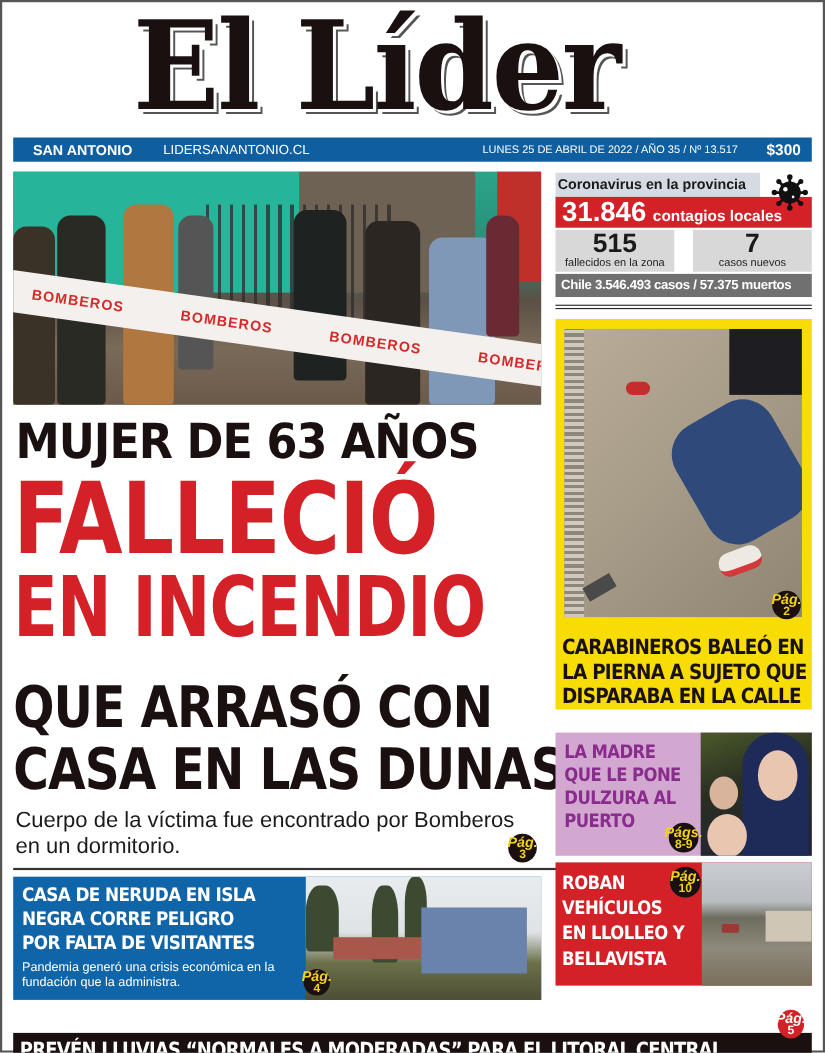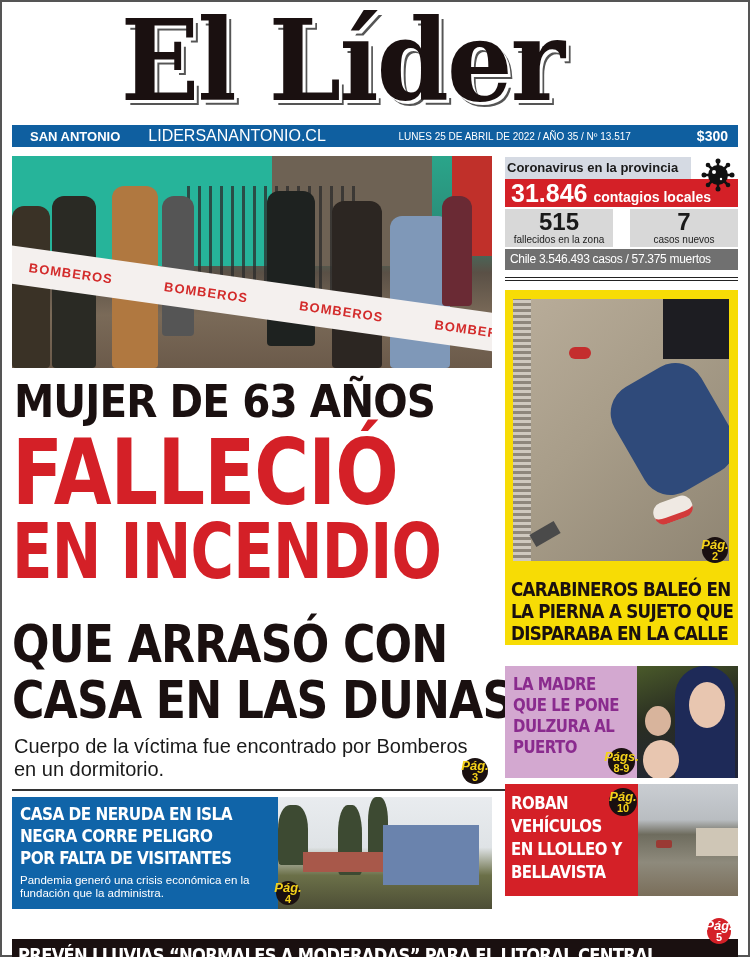--- a/index.html
+++ b/index.html
@@ -11,24 +11,24 @@
   .masthead { position: absolute; left: 0; top: 2px; width: 684px; height: 118px; text-align: center; }
   .masthead-title {
     font-family: "DejaVu Serif", "Liberation Serif", serif;
     font-weight: bold; font-size: 112px; line-height: 118px; letter-spacing: -2px;
     color: #1a1010;
     text-shadow: 3px 3px 0 #fff, 5px 5px 0 #555;
     transform: scaleX(0.92);
   }
   .info-bar { position: absolute; left: 12px; top: 125px; width: 726px; height: 22px; background: #0f5fa0; color: #fff; display: flex; align-items: center; padding: 0 10px 0 18px; font-size: 11px; font-weight: bold; }
   .info-bar .city { font-size: 13px; margin-right: 28px; }
-  .info-bar .site { font-size: 16px; font-weight: normal; }
+  .info-bar .site { font-size: 12px; font-weight: normal; }
   .info-bar .spacer { flex: 1; }
   .info-bar .date { font-size: 10px; font-weight: normal; margin-right: 26px; }
-  .info-bar .price { font-size: 14px; margin-left: 40px; }
+  .info-bar .price { font-size: 14px; }
 
   
   .main-photo { position: absolute; left: 12px; top: 156px; width: 480px; height: 212px; overflow: hidden;
     background: linear-gradient(180deg, #2aa58a 0%, #2a8f7a 30%, #5a5046 55%, #7a6a58 75%, #6b5a4a 100%); }
   .main-photo .wall { position: absolute; left: 0; top: 0; width: 260px; height: 110px; background: #26b49a; }
   .main-photo .fence { position: absolute; left: 175px; top: 30px; width: 170px; height: 120px;
     background: repeating-linear-gradient(90deg, #2b2b2b 0 3px, transparent 3px 11px); opacity: .75; }
   .main-photo .house { position: absolute; left: 260px; top: 0; width: 160px; height: 110px; background: #6e6254; }
   .main-photo .truck { position: absolute; left: 440px; top: 0; width: 40px; height: 100px; background: #c0302a; }
   .main-photo .person { position: absolute; border-radius: 12px 12px 4px 4px; background: #222a22; }
@@ -56,21 +56,21 @@
   .covid { position: absolute; left: 505px; top: 157px; width: 233px; height: 113px; }
   .covid-top { position: absolute; left: 0; top: 0; width: 186px; height: 22px; background: #d5dae3; font-size: 13px; font-weight: bold; padding: 3px 2px; color: #1a1a1a; }
   .covid-red { position: absolute; left: 0; top: 22px; width: 233px; height: 28px; background: #d42027; color: #fff; font-weight: bold; display: flex; align-items: baseline; padding: 0 6px; gap: 6px; }
   .covid-red .big { font-size: 25px; line-height: 28px; }
   .covid-red .lbl { font-size: 14px; }
   .covid-virus { position: absolute; left: 196px; top: 1px; width: 34px; height: 34px; }
   .covid-stats { position: absolute; left: 0; top: 52px; width: 233px; height: 38px; display: flex; gap: 17px; }
   .covid-stats .cell { flex: 1; background: #d8d8d8; text-align: center; padding-top: 1px; }
   .covid-stats .n { font-size: 24px; font-weight: bold; line-height: 24px; color: #1a1a1a; }
   .covid-stats .t { font-size: 10px; color: #222; }
-  .covid-chile { position: absolute; left: 0; top: 92px; width: 233px; height: 21px; background: #707070; color: #fff; font-size: 12px; font-weight: normal; padding: 3px 5px; white-space: nowrap; letter-spacing: -0.3px; }
+  .covid-chile { position: absolute; left: 0; top: 92px; width: 233px; height: 21px; background: #707070; color: #fff; font-size: 12px; font-weight: bold; padding: 3px 5px; white-space: nowrap; letter-spacing: -0.3px; }
   .double-rule { position: absolute; left: 505px; top: 277px; width: 233px; height: 4px; border-top: 1px solid #222; border-bottom: 1px solid #222; }
 
   
   .police { position: absolute; left: 505px; top: 290px; width: 233px; height: 355px; background: #f7dc05; }
   .police-photo { position: absolute; left: 8px; top: 9px; width: 216px; height: 262px; overflow: hidden;
     background: linear-gradient(135deg, #b9ad9a 0%, #a89d89 45%, #8f8573 100%); }
   .police-photo .wall { position: absolute; left: 0; top: 0; width: 18px; height: 262px; background: repeating-linear-gradient(0deg, #cfc9bf 0 3px, #8e877c 3px 6px); }
   .police-photo .body { position: absolute; left: 110px; top: 70px; width: 100px; height: 120px; background: #2f4a7a; border-radius: 30px; transform: rotate(-30deg); }
   .police-photo .dark { position: absolute; left: 150px; top: 0; width: 66px; height: 60px; background: #1d1d22; }
   .police-photo .shoe { position: absolute; left: 140px; top: 200px; width: 40px; height: 22px; background: #efe9e3; border-bottom: 6px solid #d23a3a; border-radius: 10px; transform: rotate(-20deg); }

